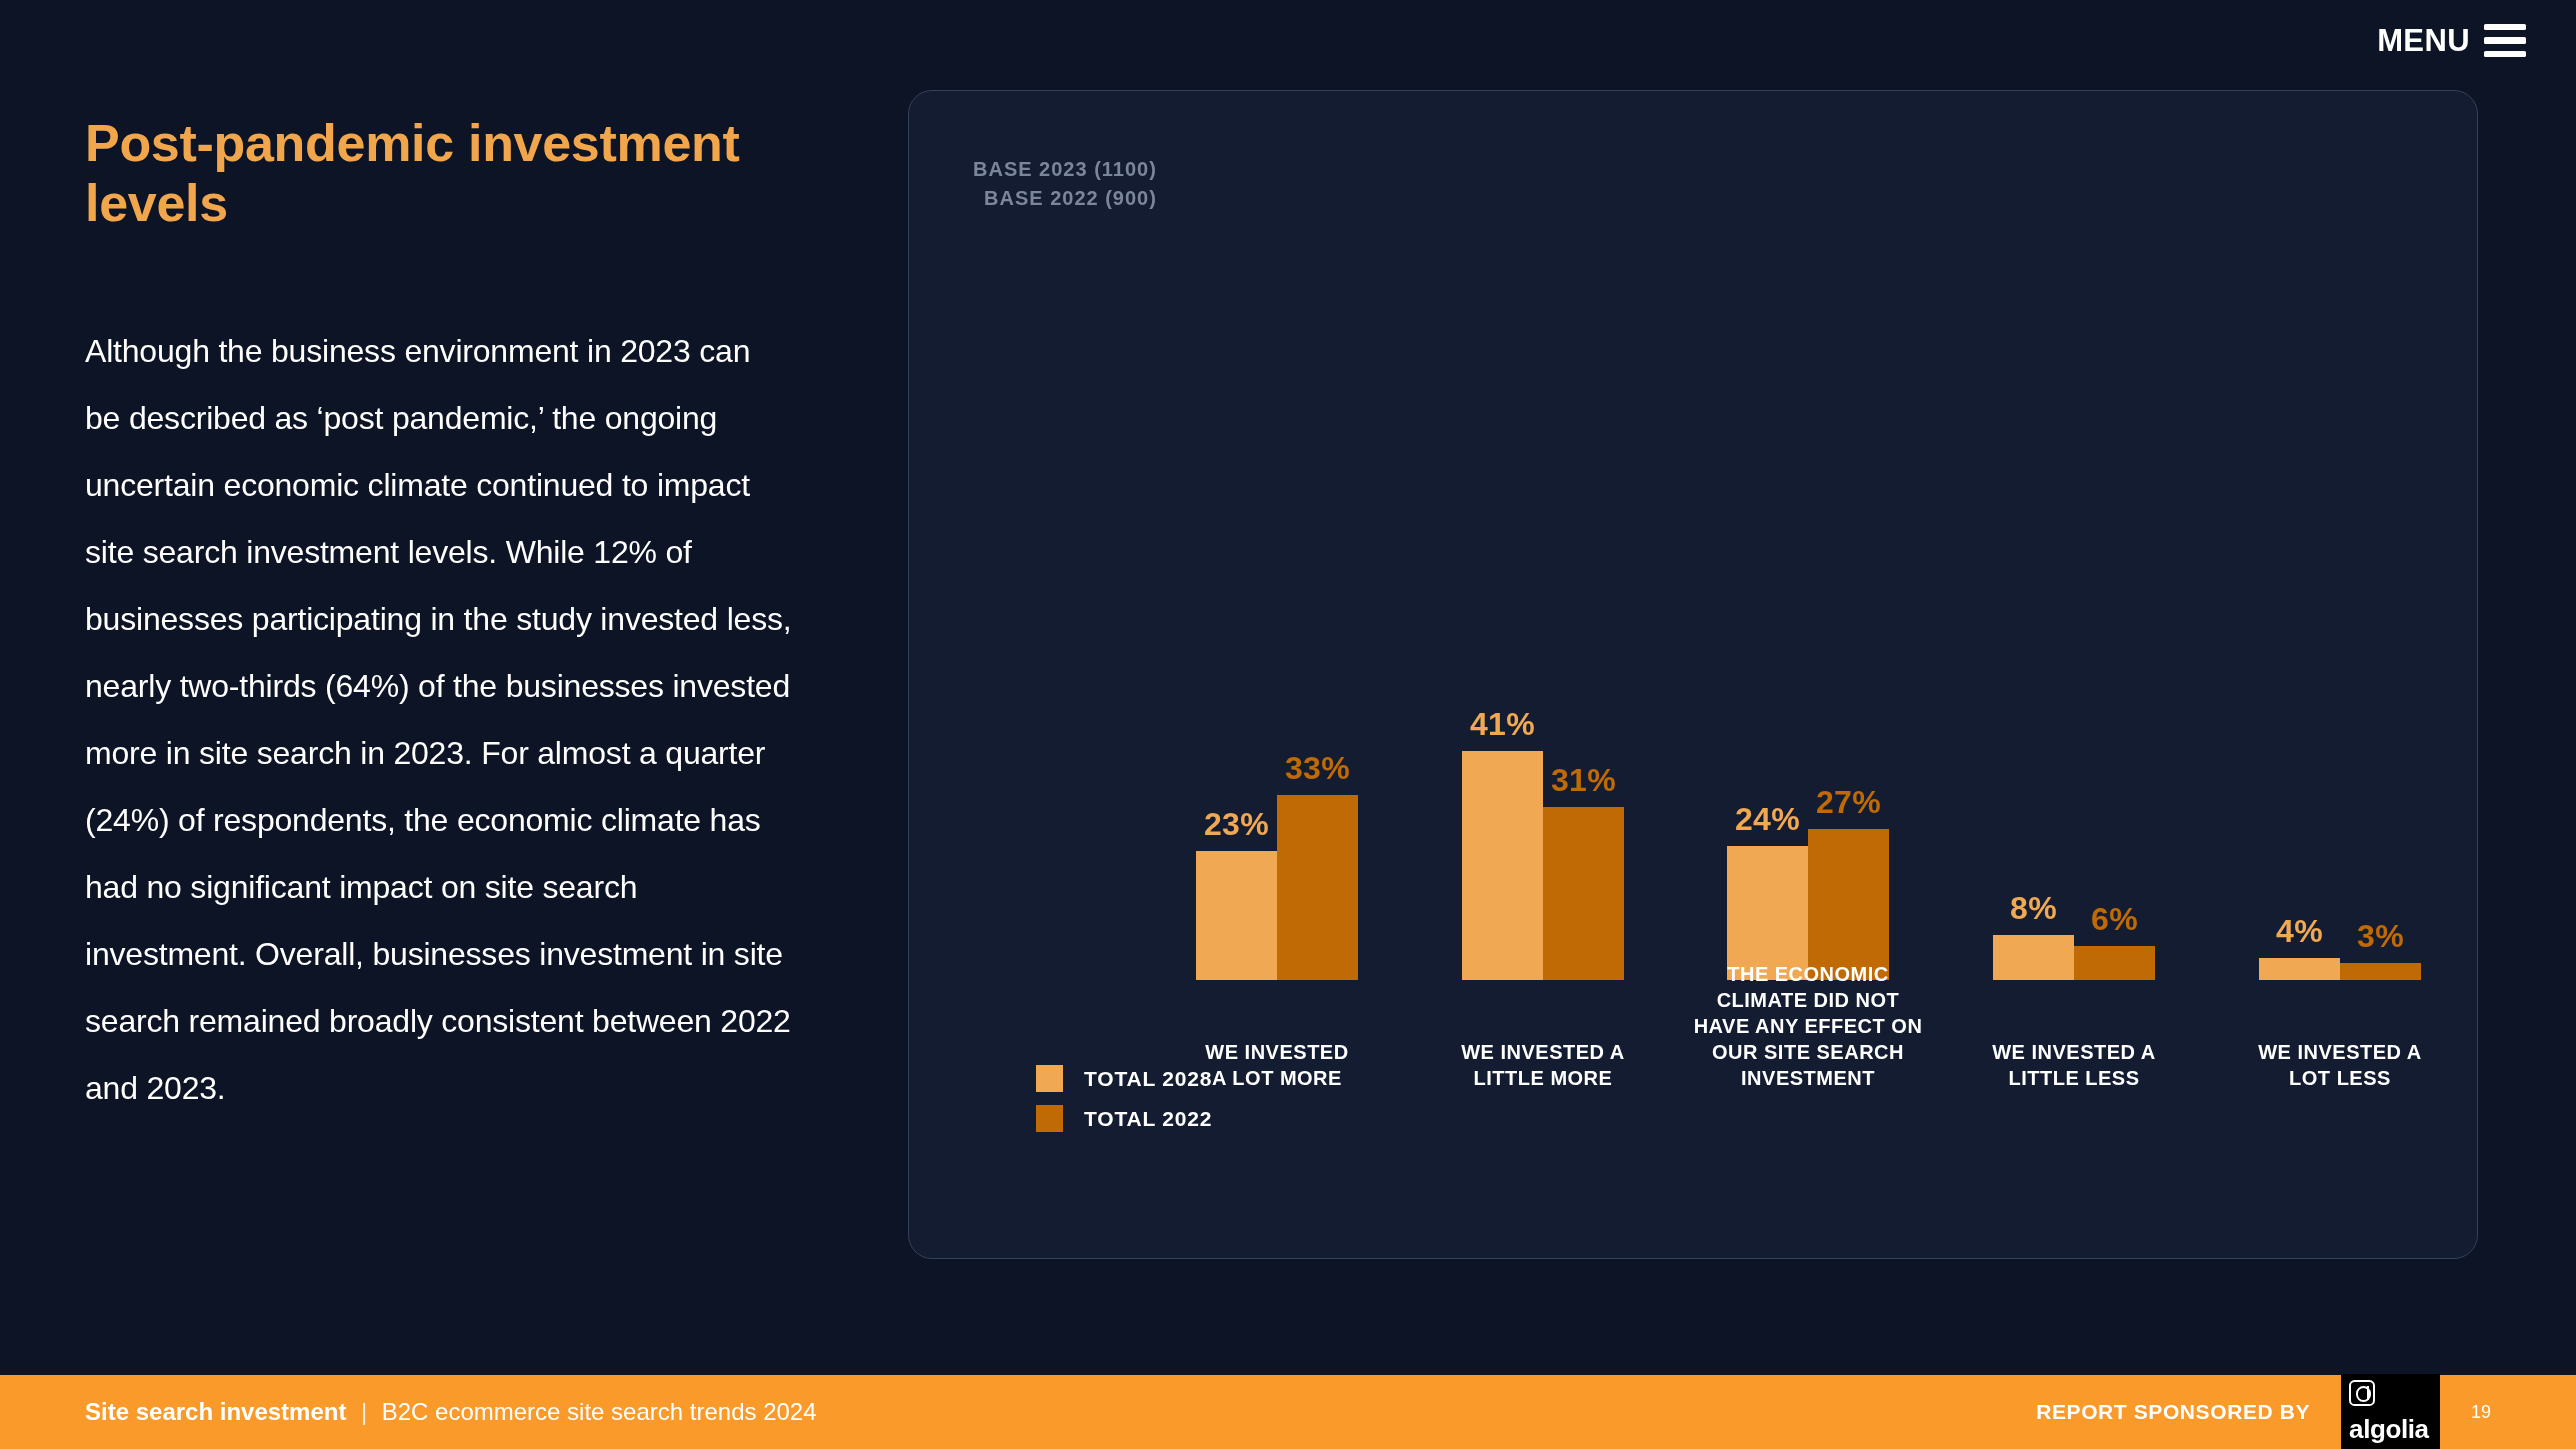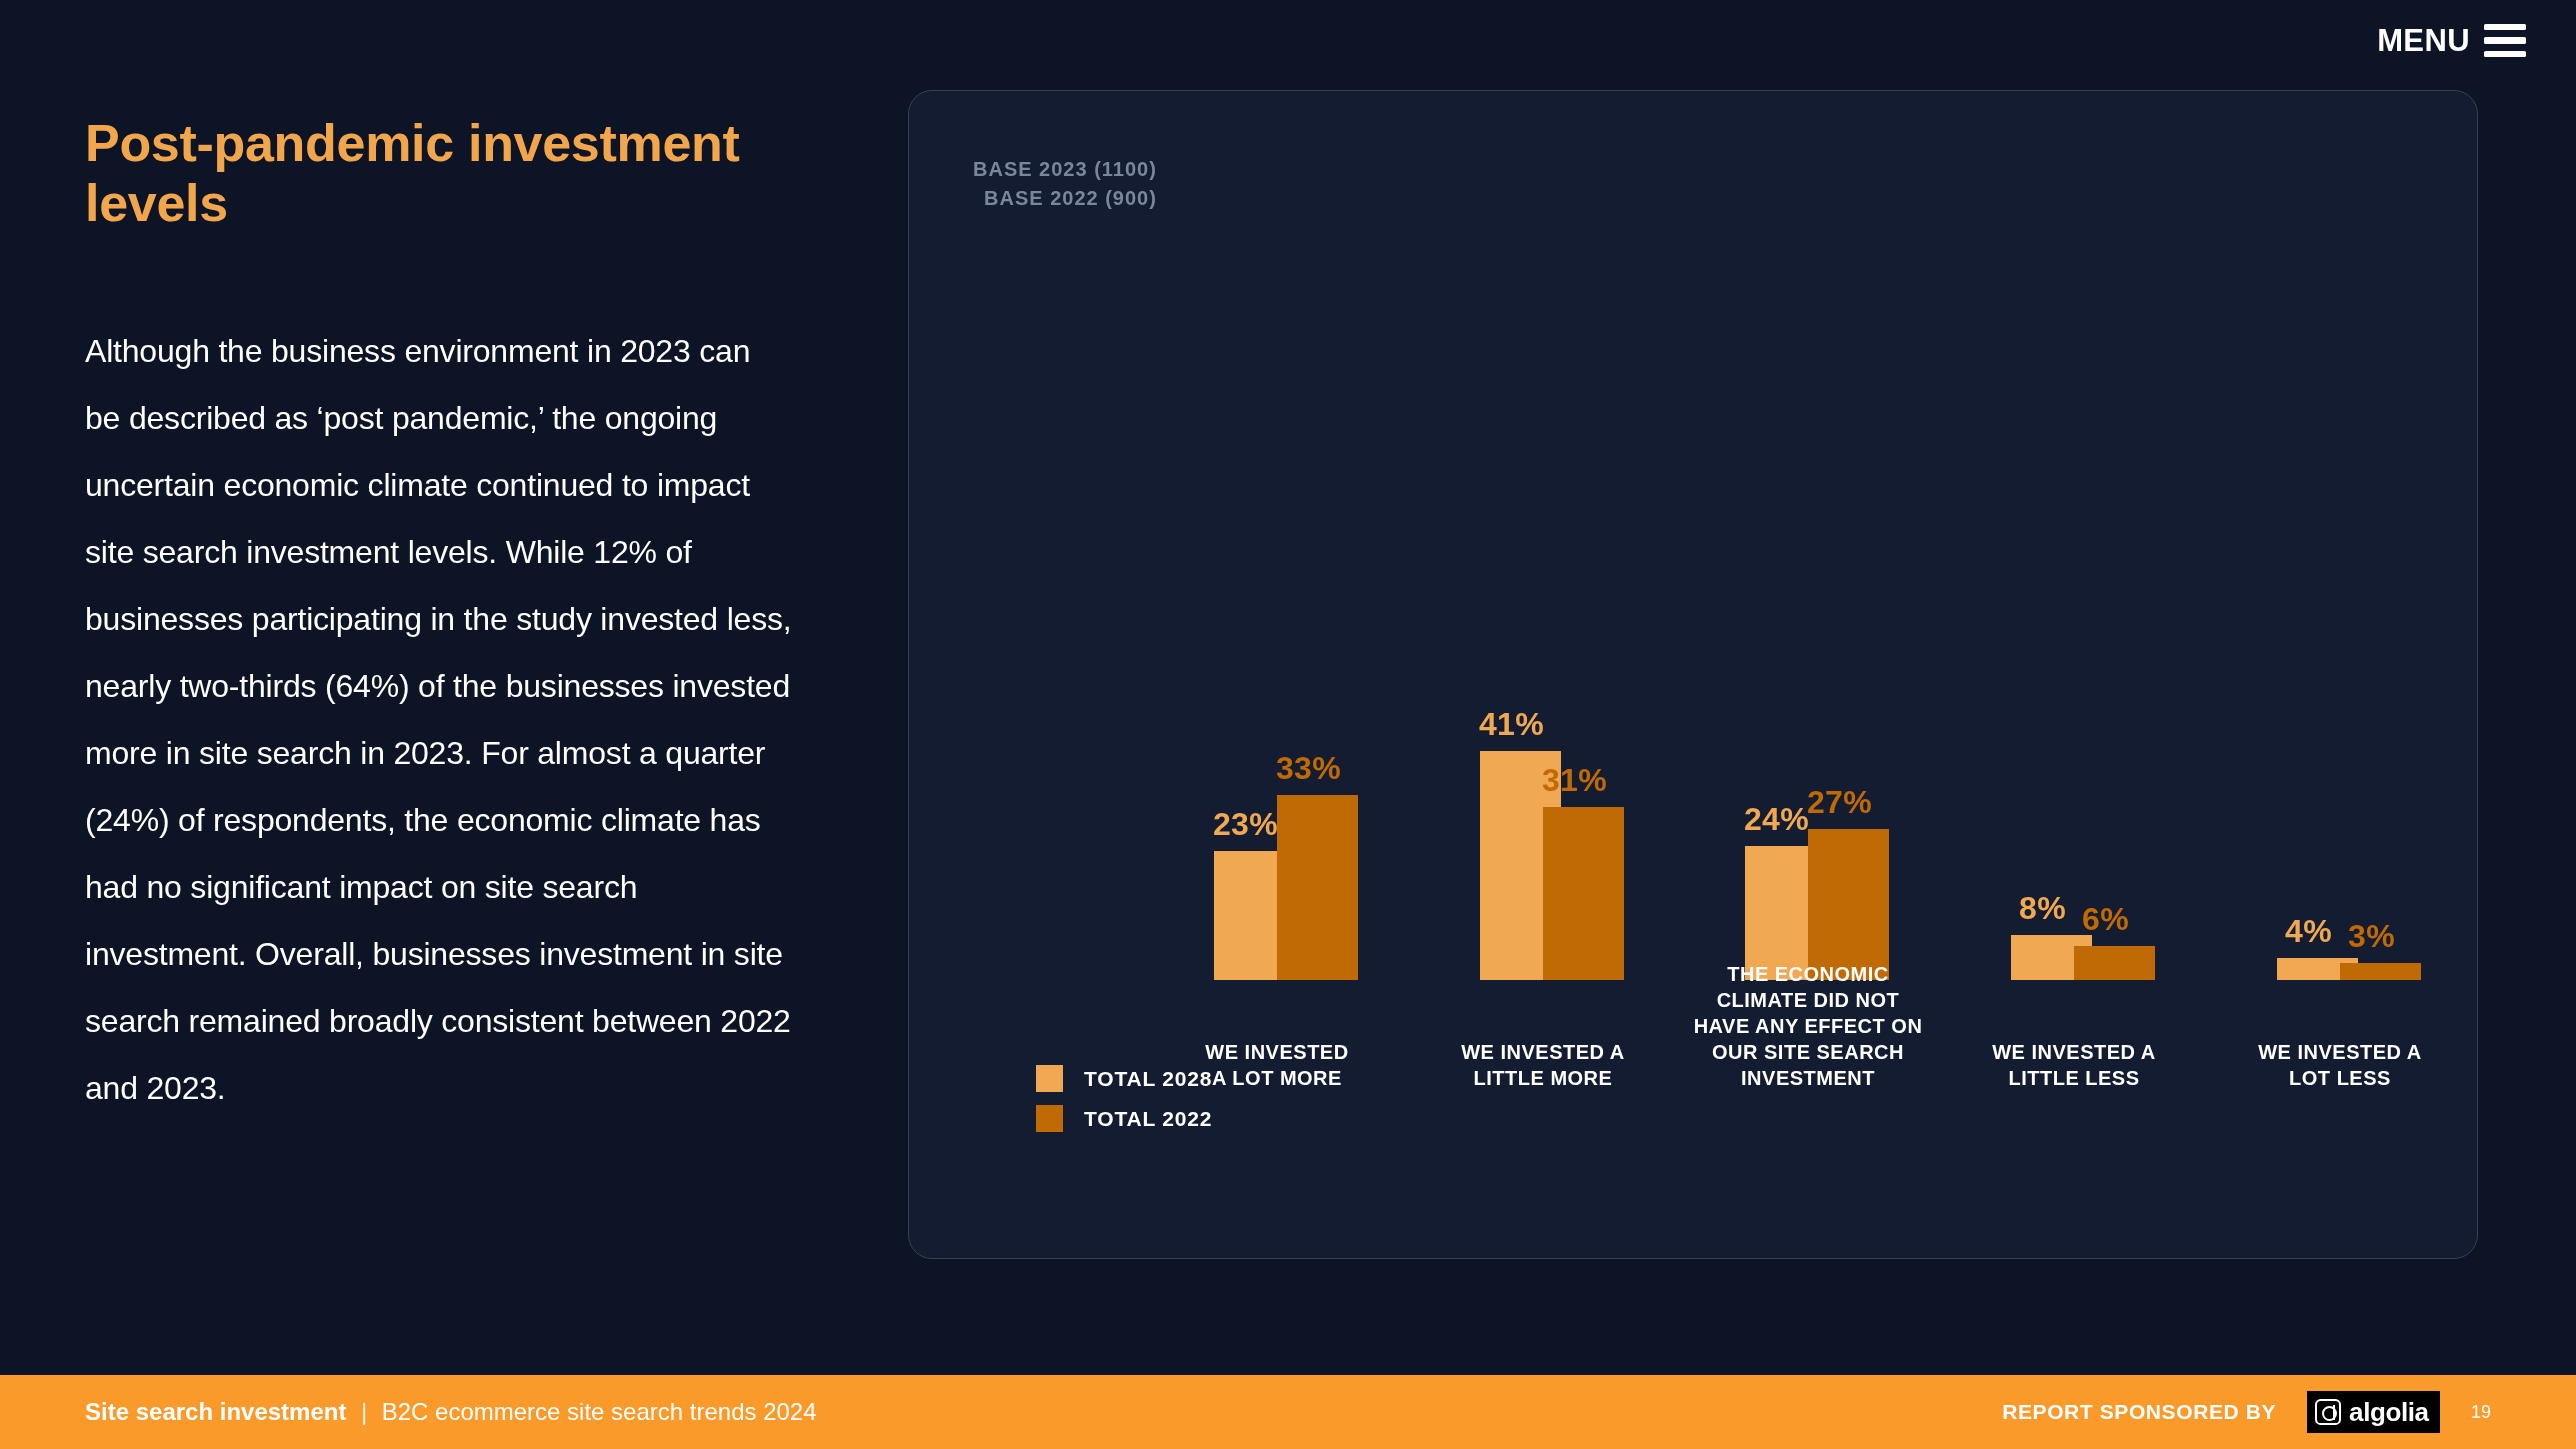--- a/index.html
+++ b/index.html
@@ -60,21 +60,21 @@
   
   .plot {
     position:absolute; left:0; top:0; width:1570px; height:1169px;
   }
   .group { position:absolute; bottom:0; width:274px; }
 
   .bars {
     position:absolute; bottom:280px; left:0; width:274px; height:419px;
     display:flex; justify-content:center; align-items:flex-end;
   }
-  .bar-wrap { position:relative; width:63px; }
+  .bar-wrap { position:relative; width:81px; }
   .bar {
     width:81px; display:block;
   }
   .bar.y2023 { background:#F0A852; }
   .bar.y2022 { background:#C06A06; }
   .val {
     position:absolute; left:50%; transform:translateX(-50%);
     font-size:32px; font-weight:800; white-space:nowrap; letter-spacing:0.4px;
   }
   .val.y2023 { color:#F0A852; }
@@ -107,22 +107,23 @@
     padding:0 85px;
   }
   .footer-left { display:flex; align-items:center; color:#FFFFFF; font-size:24px; }
   .footer-left .strong { font-weight:700; }
   .footer-sep { margin:0 14.5px; font-weight:300; opacity:0.85; }
   .footer-right { display:flex; align-items:center; gap:31px; }
   .sponsor-text {
     color:#FFFFFF; font-size:21px; font-weight:800; letter-spacing:0.6px;
   }
   .algolia {
-    background:#000000; display:flex; align-items:center; gap:8px;
+    background:#000000; display:flex; gap:8px;
     padding:5.6px 11.3px 5.6px 8px;
+    flex-direction:column;
   }
   .algolia .mark {
     width:26px; height:26px; border:2.4px solid #FFFFFF; border-radius:5.6px;
     position:relative;
   }
   .algolia .mark::before {
     content:""; position:absolute; left:4.8px; top:4.8px;
     width:11.3px; height:11.3px; border:2.4px solid #FFFFFF; border-radius:50%;
   }
   .algolia .mark::after {

